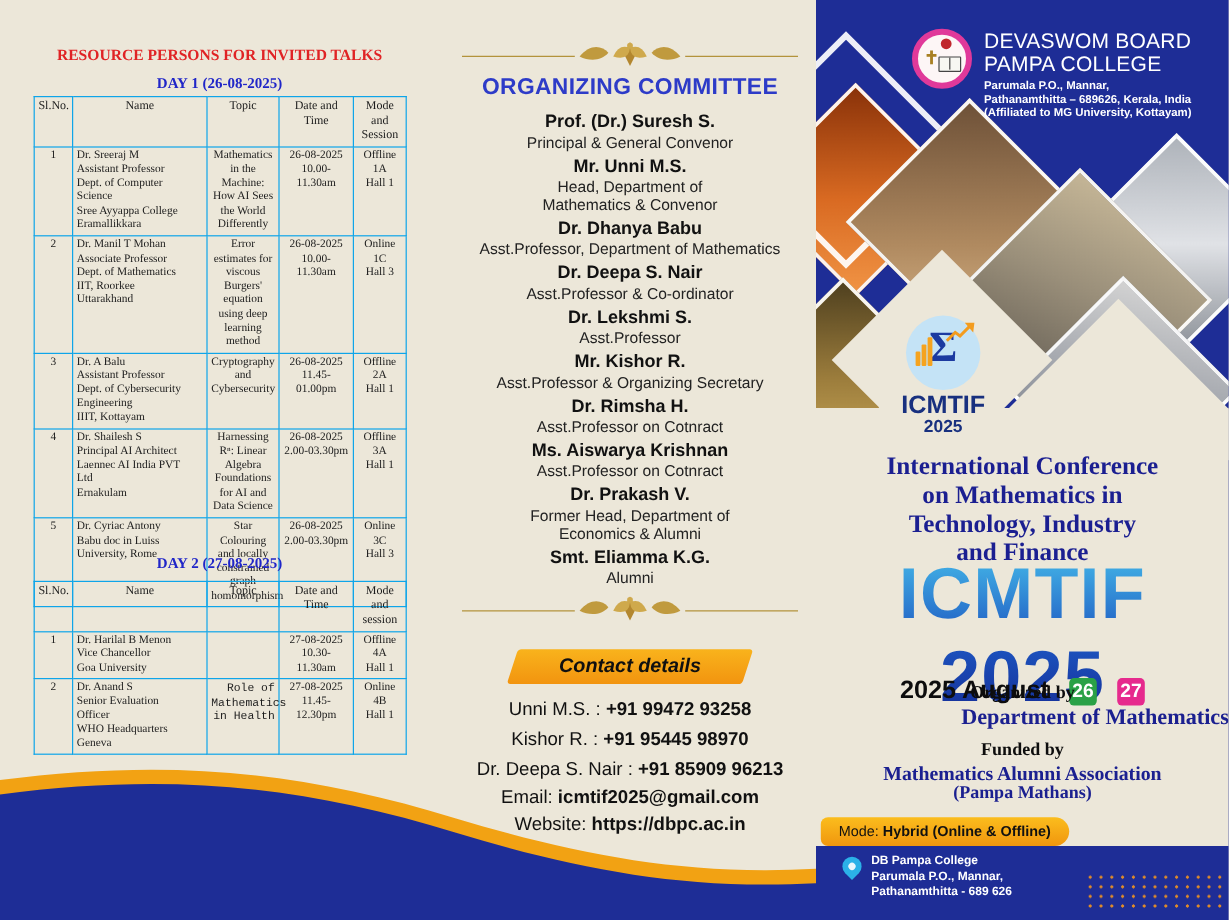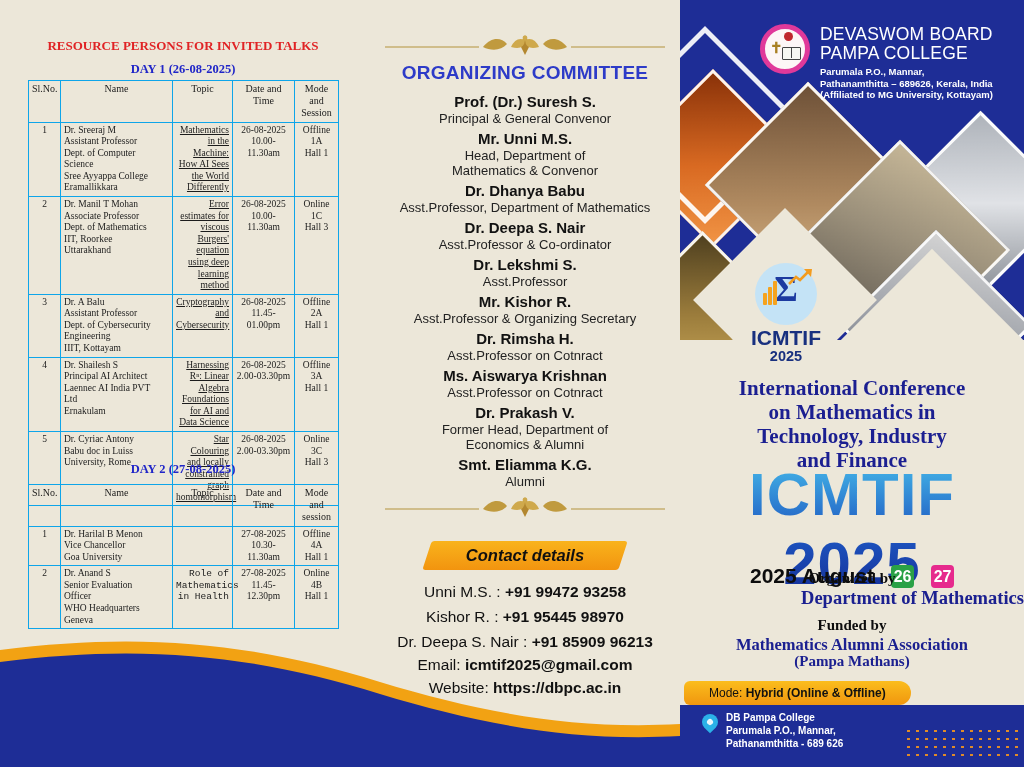--- a/index.html
+++ b/index.html
@@ -16,21 +16,21 @@
     font-family:"Liberation Serif",serif; font-weight:bold; font-size:12.5px; color:#2026c8; }
   .day1-head { top:62px; } .day2-head { top:462px; }
   table.rtable { position:absolute; left:28px; width:310px; border-collapse:collapse;
     font-family:"Liberation Serif",serif; font-size:9.5px; line-height:1.22; color:#1c1c1c;
     table-layout:fixed; }
   .t1 { top:80px; } .t2 { top:484px; }
   .rtable th, .rtable td { border:1px solid #0ea5e9; padding:2px 3px; vertical-align:top; }
   .rtable th { font-weight:normal; text-align:center; font-size:10px; }
   td.sl { text-align:center; }
   td.dt, td.md { text-align:center; }
-  td.tc { text-align:right;text-decoration:underline; }
+  td.tc { text-align:center; }
   td.tcc { text-align:right;font-family:Liberation Mono, monospace; }
 
   
   .mp { position:absolute; left:370px; top:0; width:310px; height:767px; }
   .orn { position:absolute; left:15px; width:280px; text-align:center; }
   .orn-top { top:34px; } .orn-bottom { top:496px; }
   .mp-head { position:absolute; top:62px; left:0; width:310px; text-align:center;
     color:#2d3bc8; font-weight:bold; font-size:19px; letter-spacing:.3px; }
   .committee { position:absolute; top:93px; left:0; width:310px; text-align:center; }
   .c-name { font-size:15px; font-weight:bold; color:#111; line-height:18px; }
@@ -93,21 +93,21 @@
     font-size:16px; line-height:23px; text-align:center; }
   .d-green { background:#2aa146; } .d-pink { background:#e62a8d; }
   .rp-line { position:absolute; left:0; width:344px; text-align:center; z-index:4;
     font-family:"Liberation Serif",serif; font-weight:bold; color:#0d0d0d; }
   .org-label { top:570px; font-size:15px; }
   .org-value { top:588px; font-size:18.5px; color:#1b2090;text-align:right; }
   .fund-label { top:617px; font-size:15px; }
   .fund-value { top:635px; font-size:16.5px; color:#1b2090; }
   .fund-sub  { top:653px; font-size:15px; color:#1b2090; }
 
-  .mode-pill { position:absolute; left:4px; top:681px; z-index:6; padding:5px 25px;
+  .mode-pill { position:absolute; left:4px; top:681px; z-index:6; padding:5px 15px;
     background:linear-gradient(#fbbd1d,#f0960e); border-radius:6px 12px 12px 6px;
     font-size:12px; color:#111; }
   .mode-pill b { font-weight:bold; }
 
   .pin { position:absolute; left:22px; top:714px; width:16px; height:16px; background:#2bb1e8;
     border-radius:50% 50% 50% 0; transform:rotate(-45deg); z-index:4; }
   .pin:before { content:""; position:absolute; left:5px; top:5px; width:6px; height:6px;
     border-radius:50%; background:#eaf6fd; }
   .rp-addr { position:absolute; left:46px; top:711px; color:#fff; font-size:10px; font-weight:bold;
     line-height:13px; white-space:pre-line; z-index:4; }

